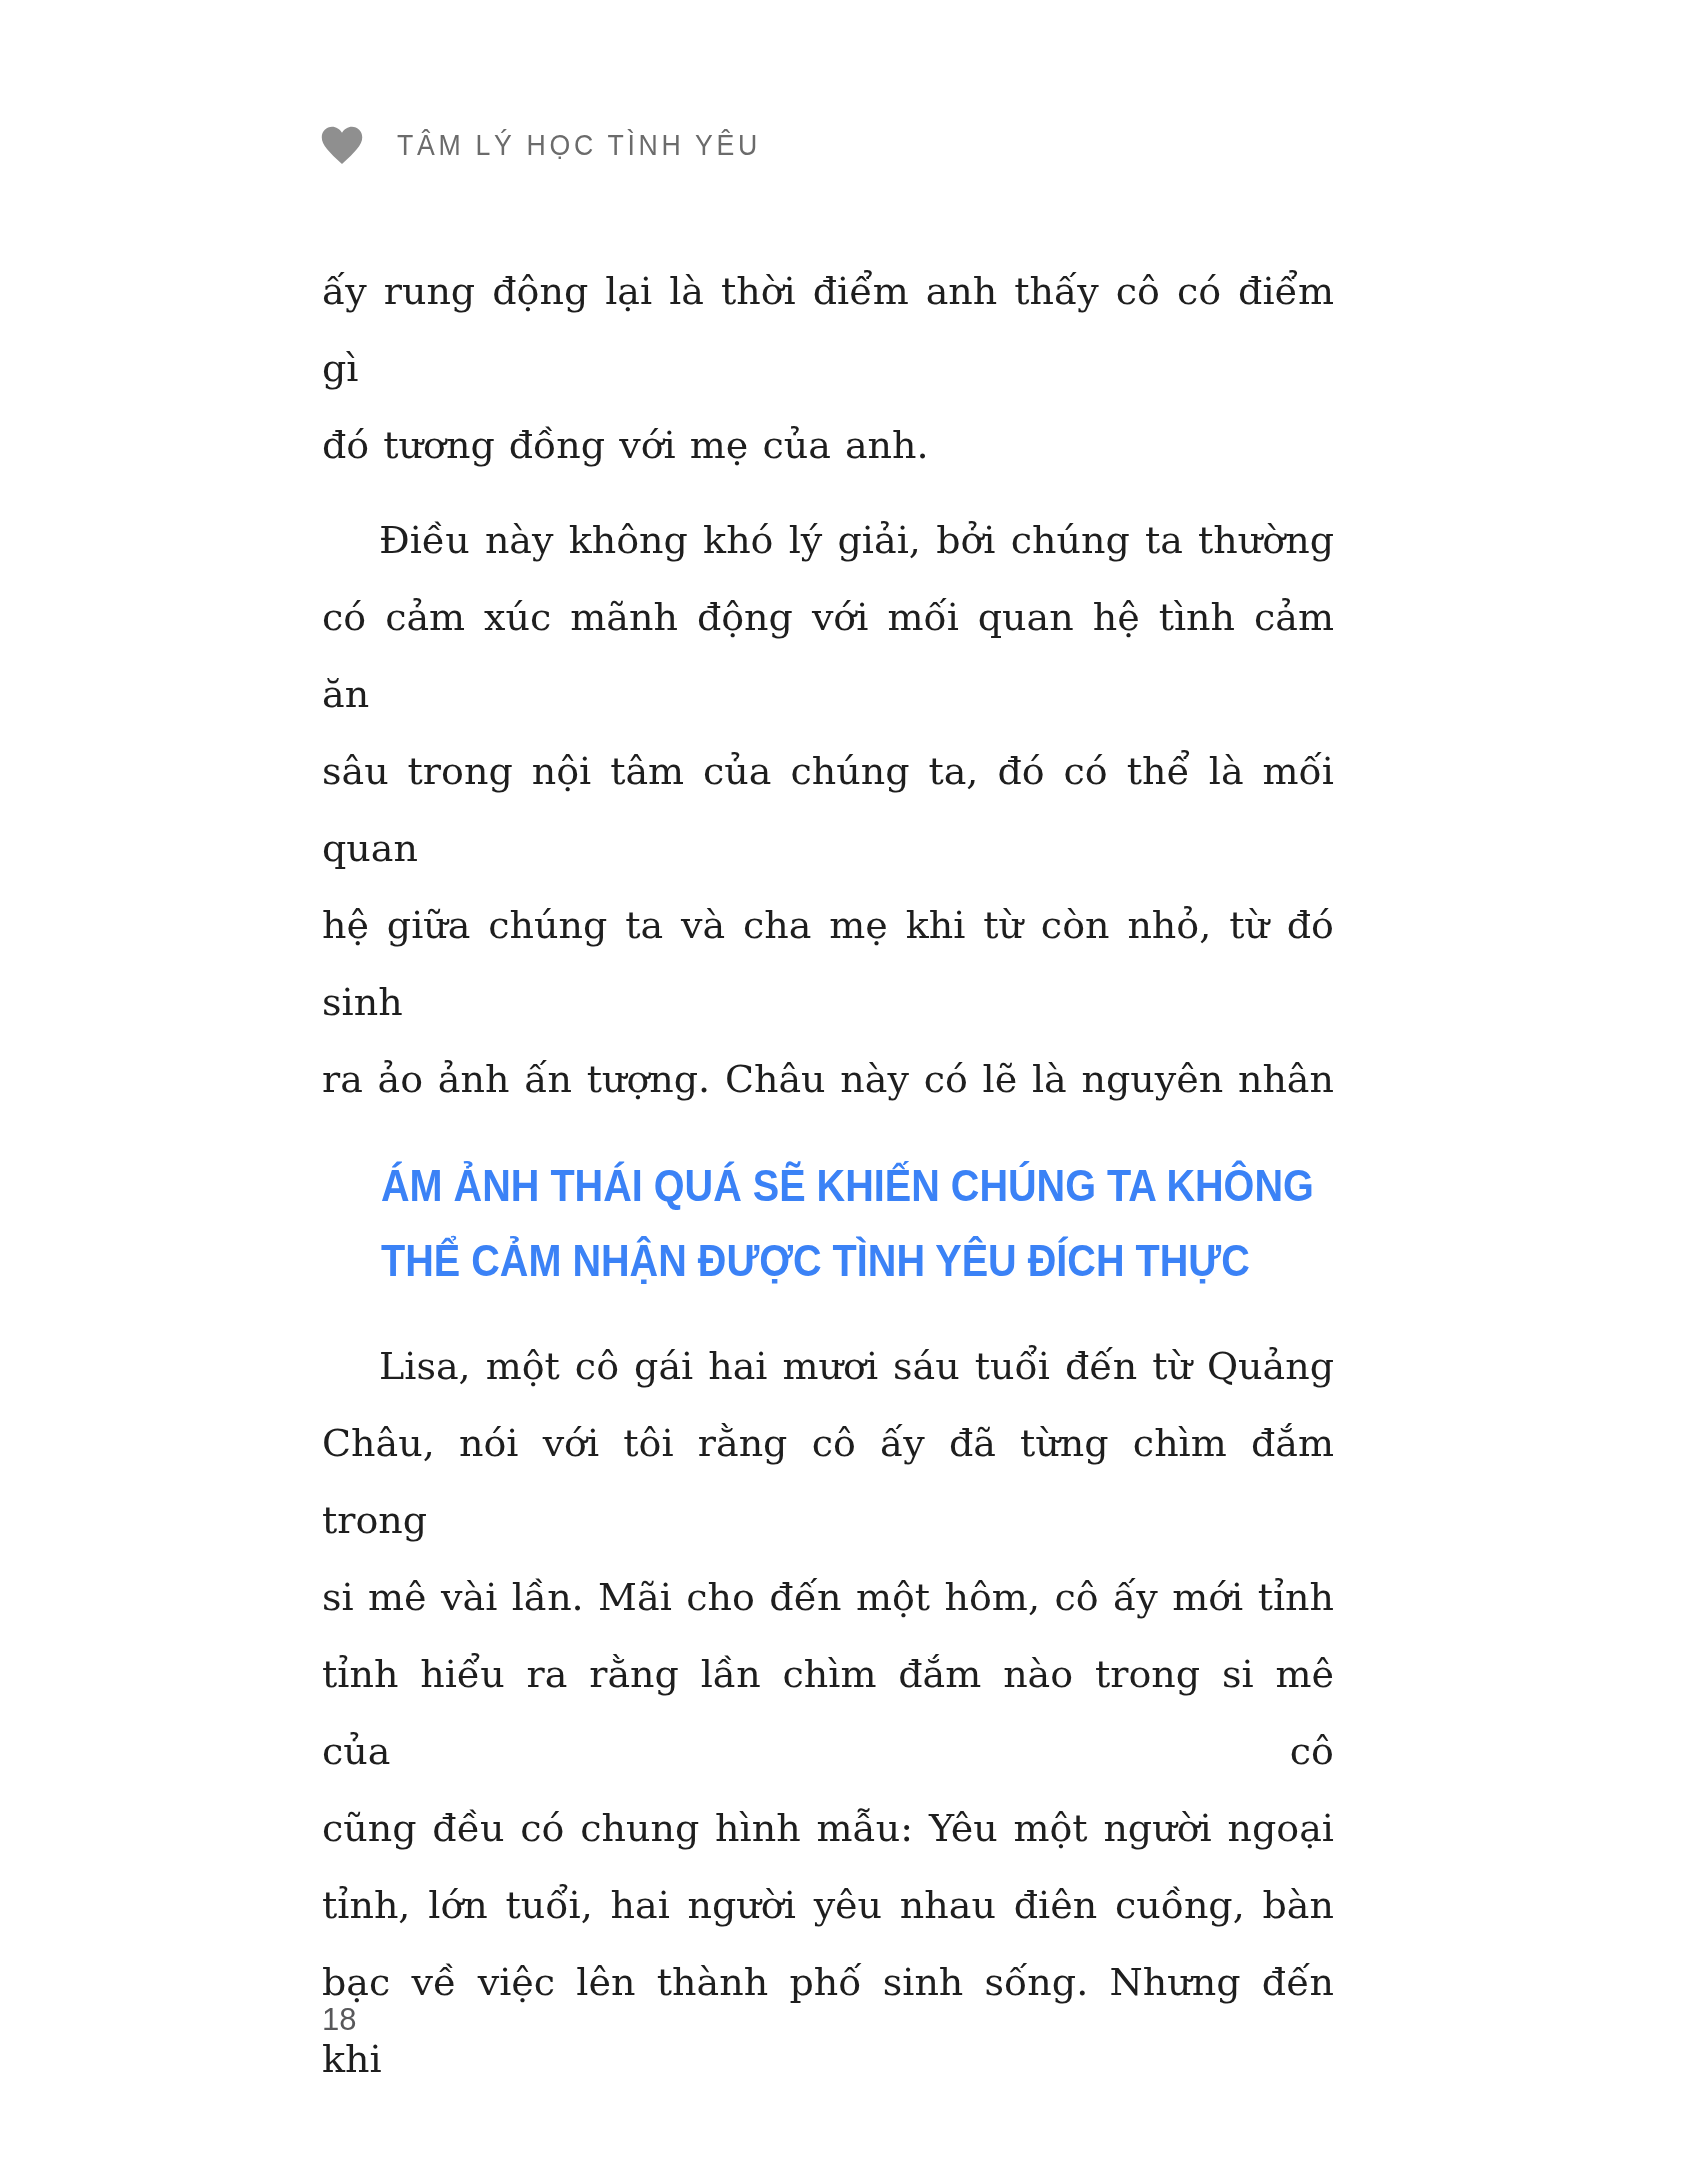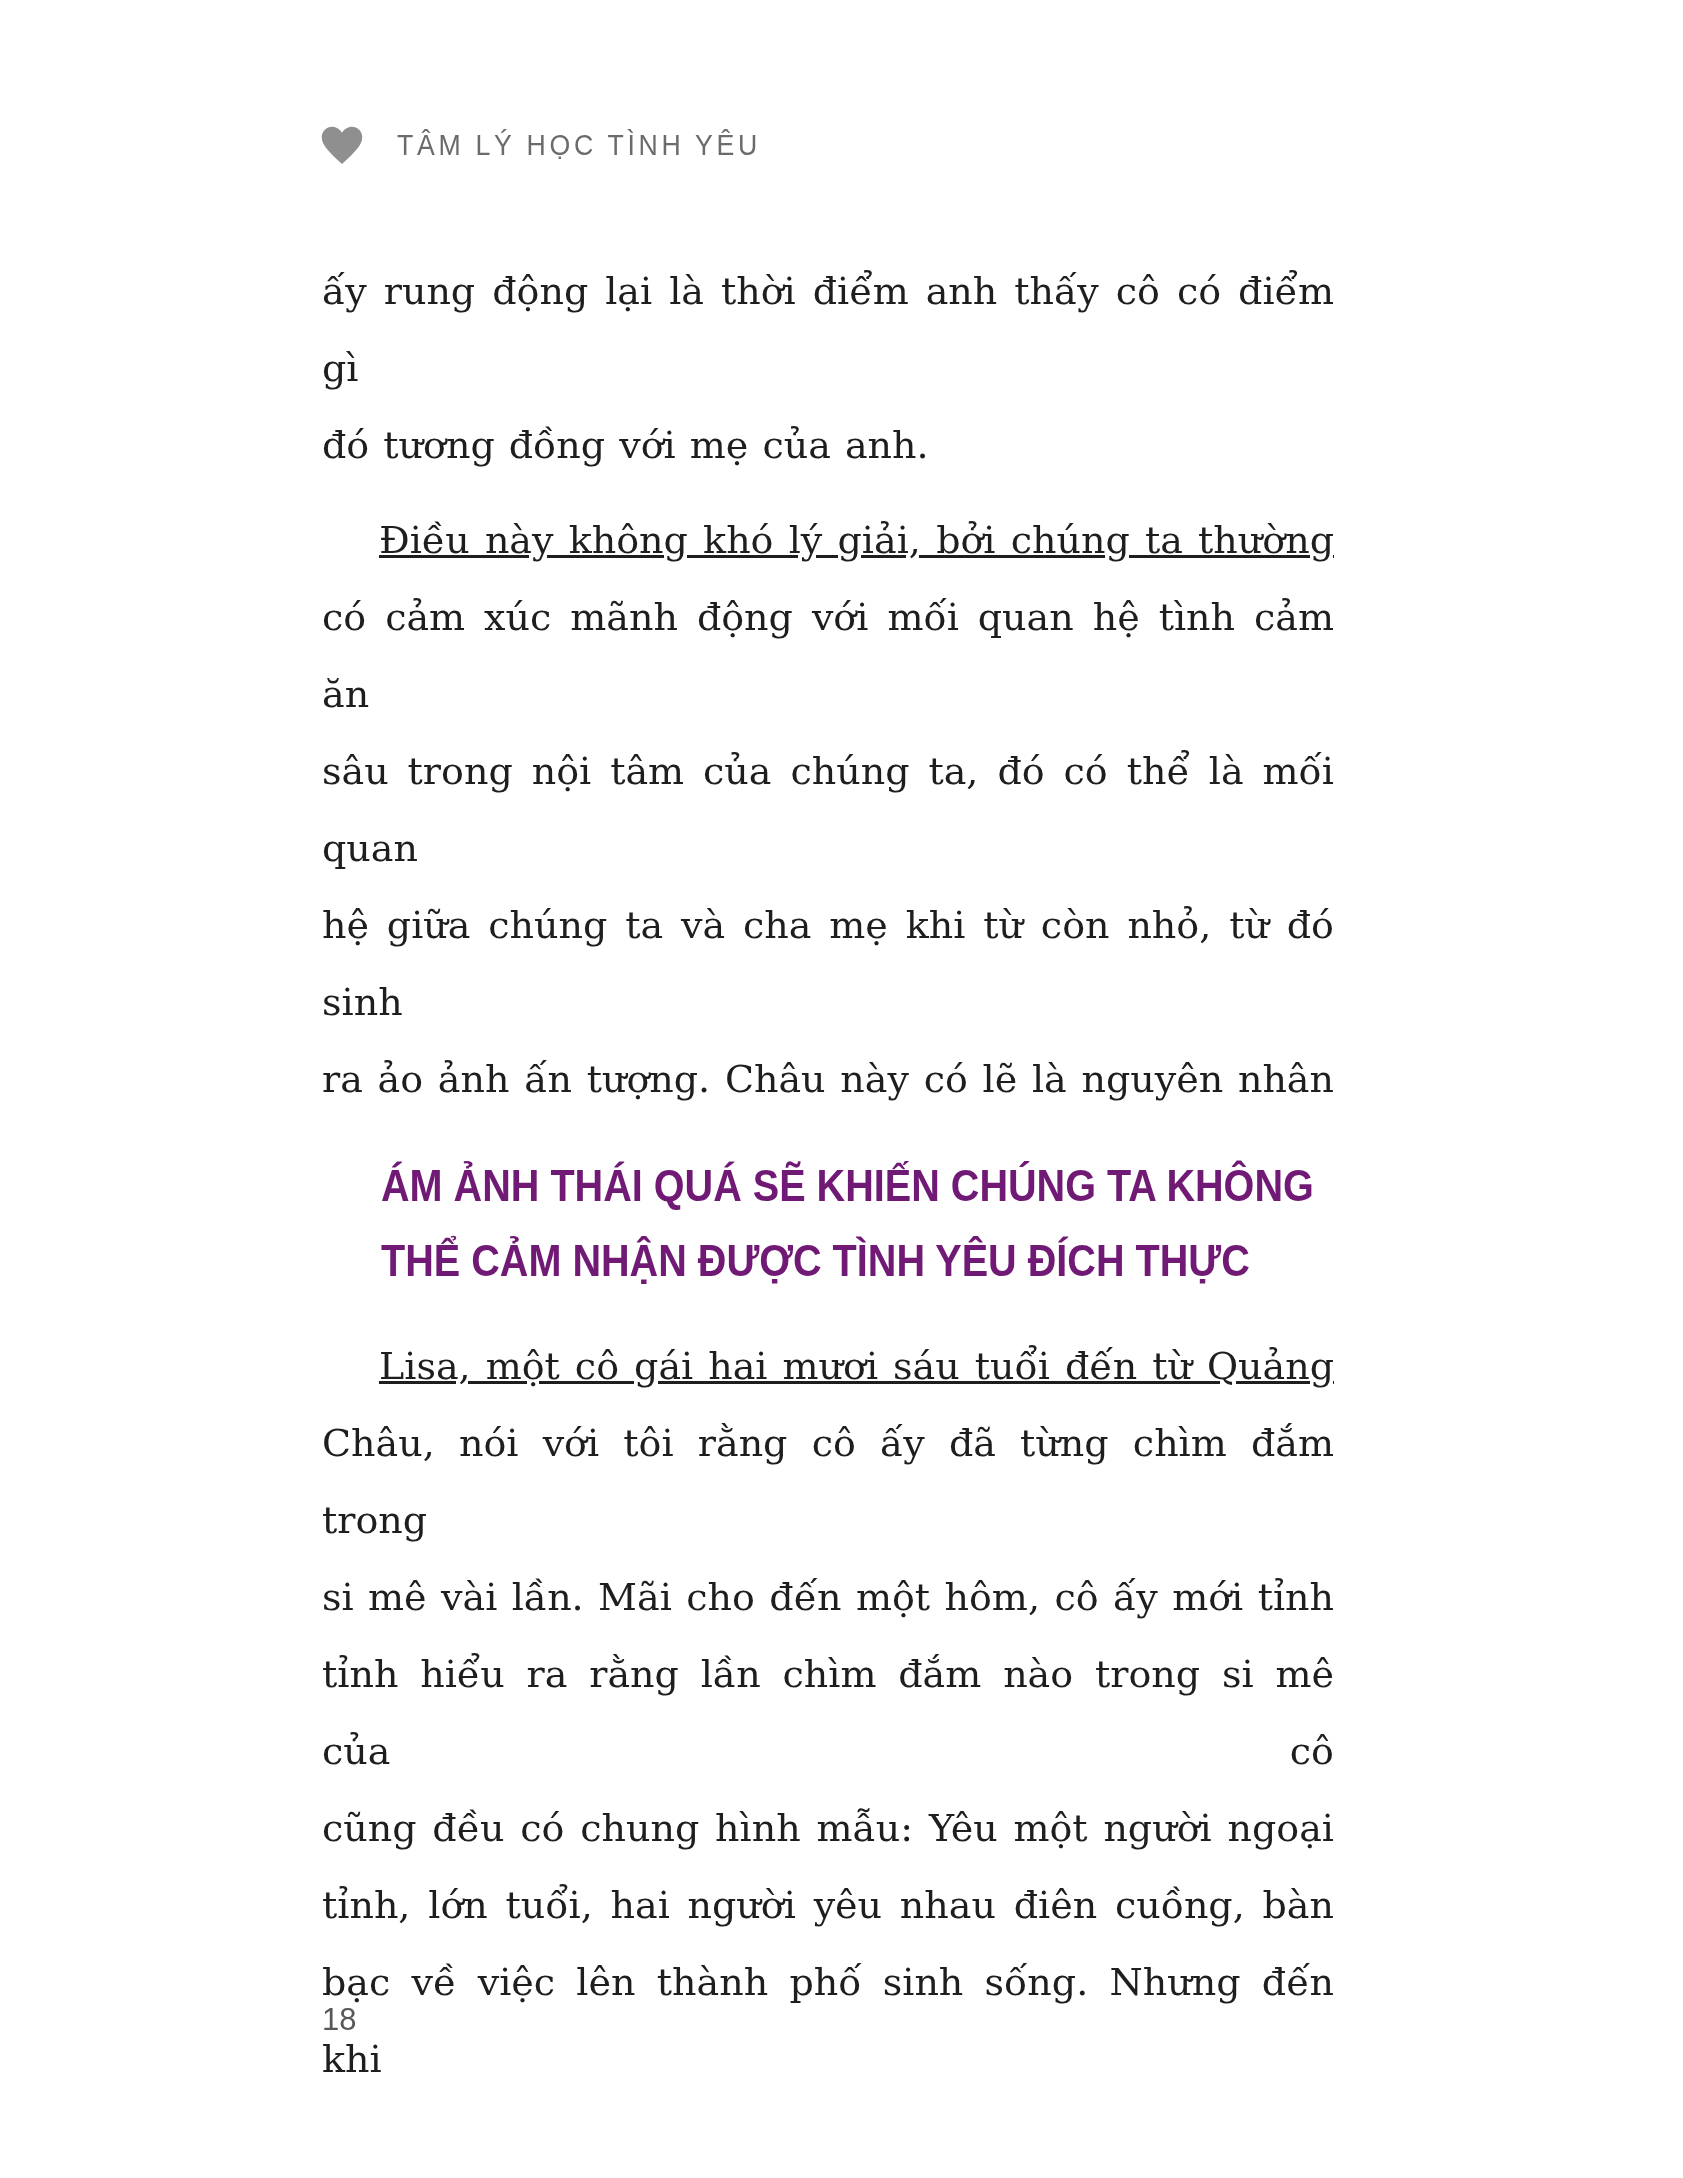--- a/index.html
+++ b/index.html
@@ -54,26 +54,25 @@
     line-height: 77px;
     text-align: justify;
     text-align-last: justify;
     word-spacing: 2px;
   }
   .para .line.last {
     text-align-last: left;
   }
   .para .line.indent {
     text-indent: 57px;
-    text-decoration: underline;
   }
   .heading {
     margin: 30px 0 30px 0;
     padding-left: 59px;
-    color: #701a75;
+    color: #3b82f6;
   }
   .heading .line {
     font-family: "Liberation Sans", sans-serif;
     font-weight: 700;
     font-size: 44px;
     line-height: 75px;
     letter-spacing: 0px;
     white-space: nowrap;
     transform: scaleX(0.9);
     transform-origin: 0 50%;

